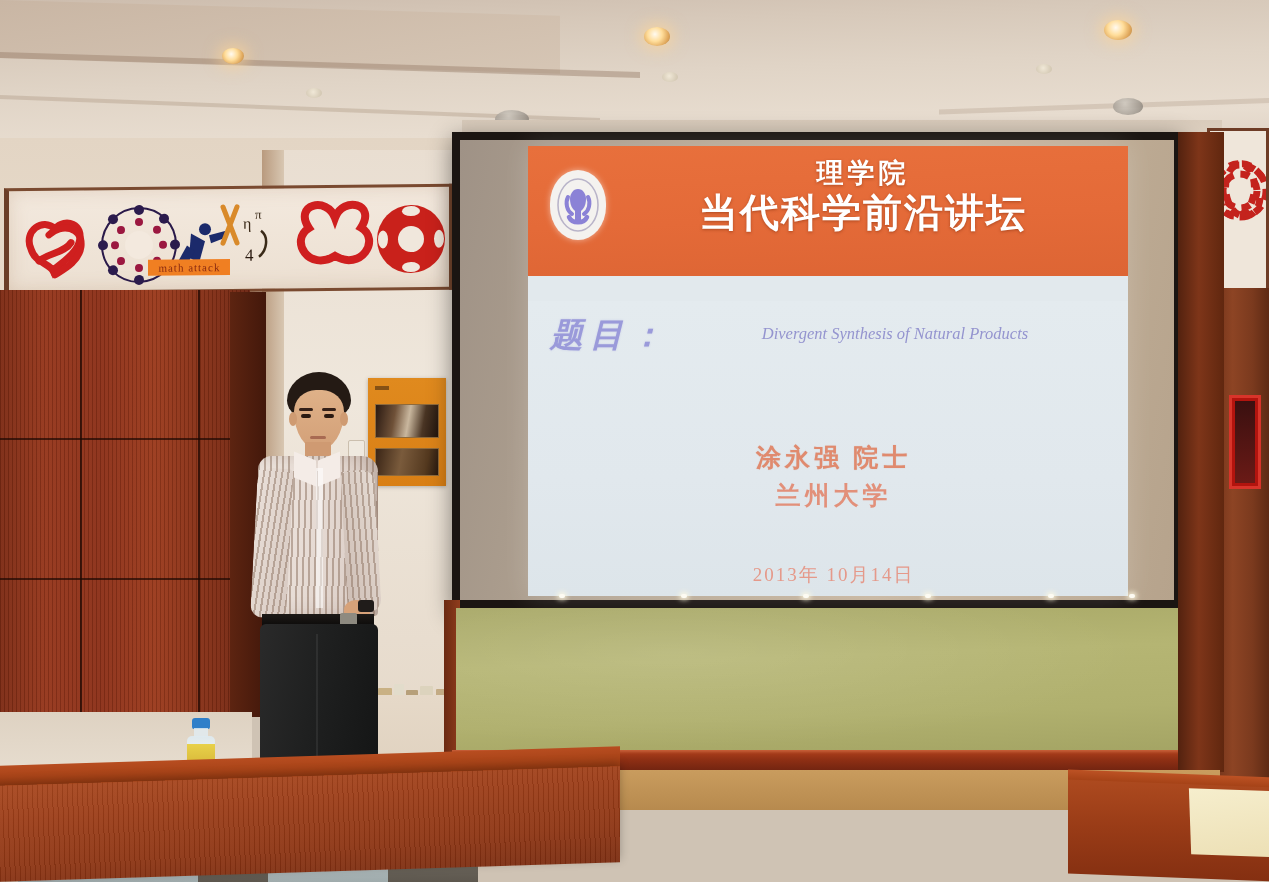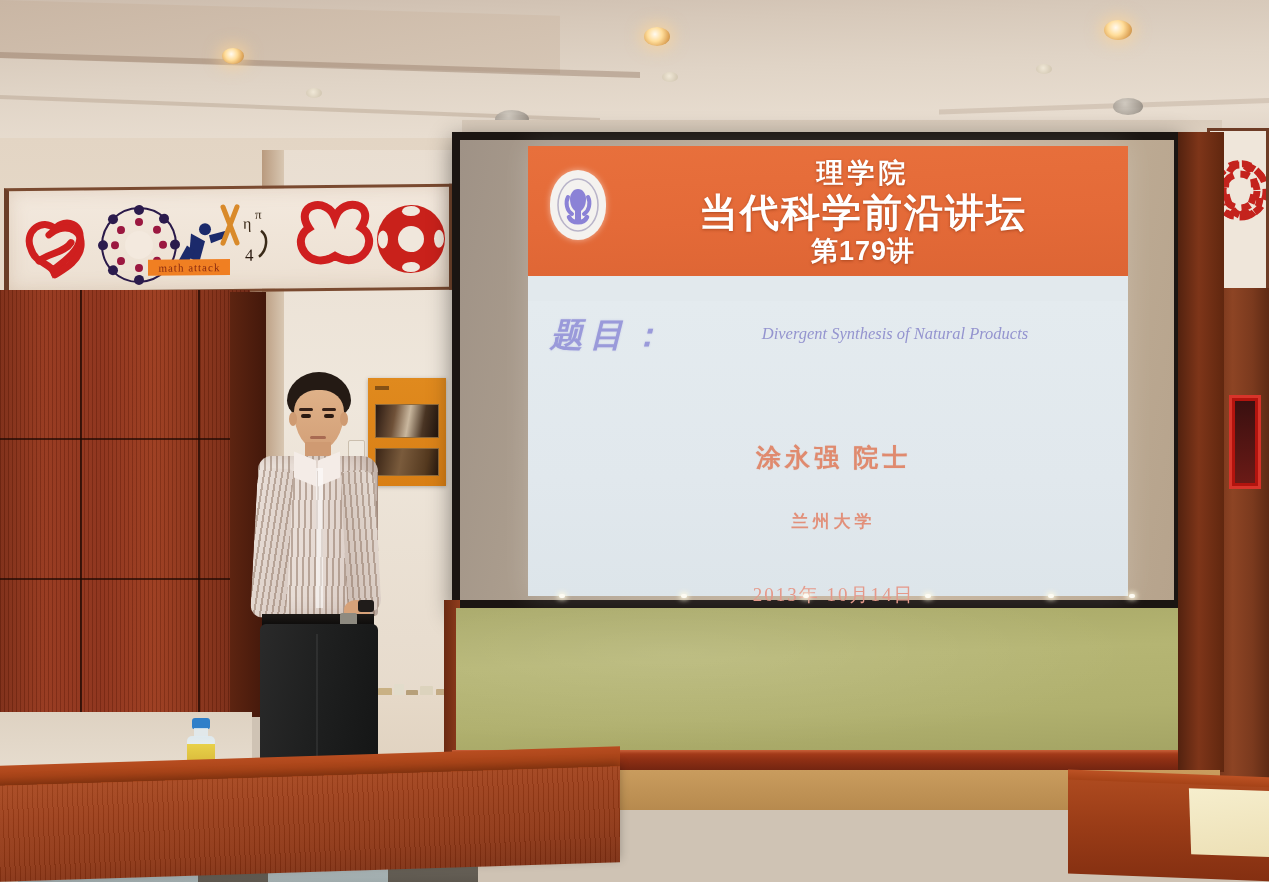--- a/index.html
+++ b/index.html
@@ -200,21 +200,21 @@
     flex:1;color:#9494cf;font-family:"Liberation Serif",serif;
     font-size:16.5px;line-height:1.42;text-align:center;padding-top:3px;
   }
   .eng-title .ln2{text-align:center;}
   .speaker-block{
     position:absolute;left:11px;right:0;top:138px;text-align:center;
     color:#e08a72;font-family:Liberation Serif, serif;
   }
   .sp-name{font-size:25px;font-weight:bold;letter-spacing:4px;line-height:1.5;
            color:#e08a6e;text-shadow:0 0 1px rgba(200,110,80,.4);}
-  .sp-org{font-size:17px;font-weight:bold;letter-spacing:4px;line-height:1.55;color:#e2907a;margin-top:32px;}
+  .sp-org{font-size:25px;font-weight:bold;letter-spacing:4px;line-height:1.55;color:#e2907a;}
   .sp-date{font-size:19px;letter-spacing:2px;line-height:1.6;color:#e5998a;margin-top:45px;}
 
   .screen-bottom-lights{
     position:absolute;left:18px;right:18px;bottom:2px;height:4px;
   }
   .screen-bottom-lights i{
     position:absolute;top:0;width:6px;height:4px;border-radius:2px;
     background:#fdfbf2;box-shadow:0 0 5px 2px rgba(255,250,225,.8);
   }
 
@@ -503,21 +503,20 @@
               <path d="M22,12 C17,12 14,17 14,22 C14,30 18,34 22,36 C26,34 30,30 30,22 C30,17 27,12 22,12 Z" fill="#8b82d6"></path>
               <path d="M12,20 C9,26 11,34 16,37" stroke="#8b82d6" stroke-width="4" fill="none" stroke-linecap="round"></path>
               <path d="M32,20 C35,26 33,34 28,37" stroke="#8b82d6" stroke-width="4" fill="none" stroke-linecap="round"></path>
               <rect x="19" y="30" width="6" height="16" fill="#8b82d6"></rect>
               <path d="M13,40 C16,47 28,47 31,40" stroke="#8b82d6" stroke-width="4.5" fill="none" stroke-linecap="round"></path>
             </svg>
           </div>
           <div class="proj-head-text nosel">
             <div class="ph1">理学院</div>
             <div class="ph2">当代科学前沿讲坛</div>
-            <div class="ph3">第179讲</div>
           </div>
         </div>
 
         <div class="proj-body">
           <div class="title-row">
             <div class="timu nosel">题目：</div>
             <div class="eng-title nosel">
               <div>Divergent Synthesis of Natural Products</div>
             </div>
           </div>

